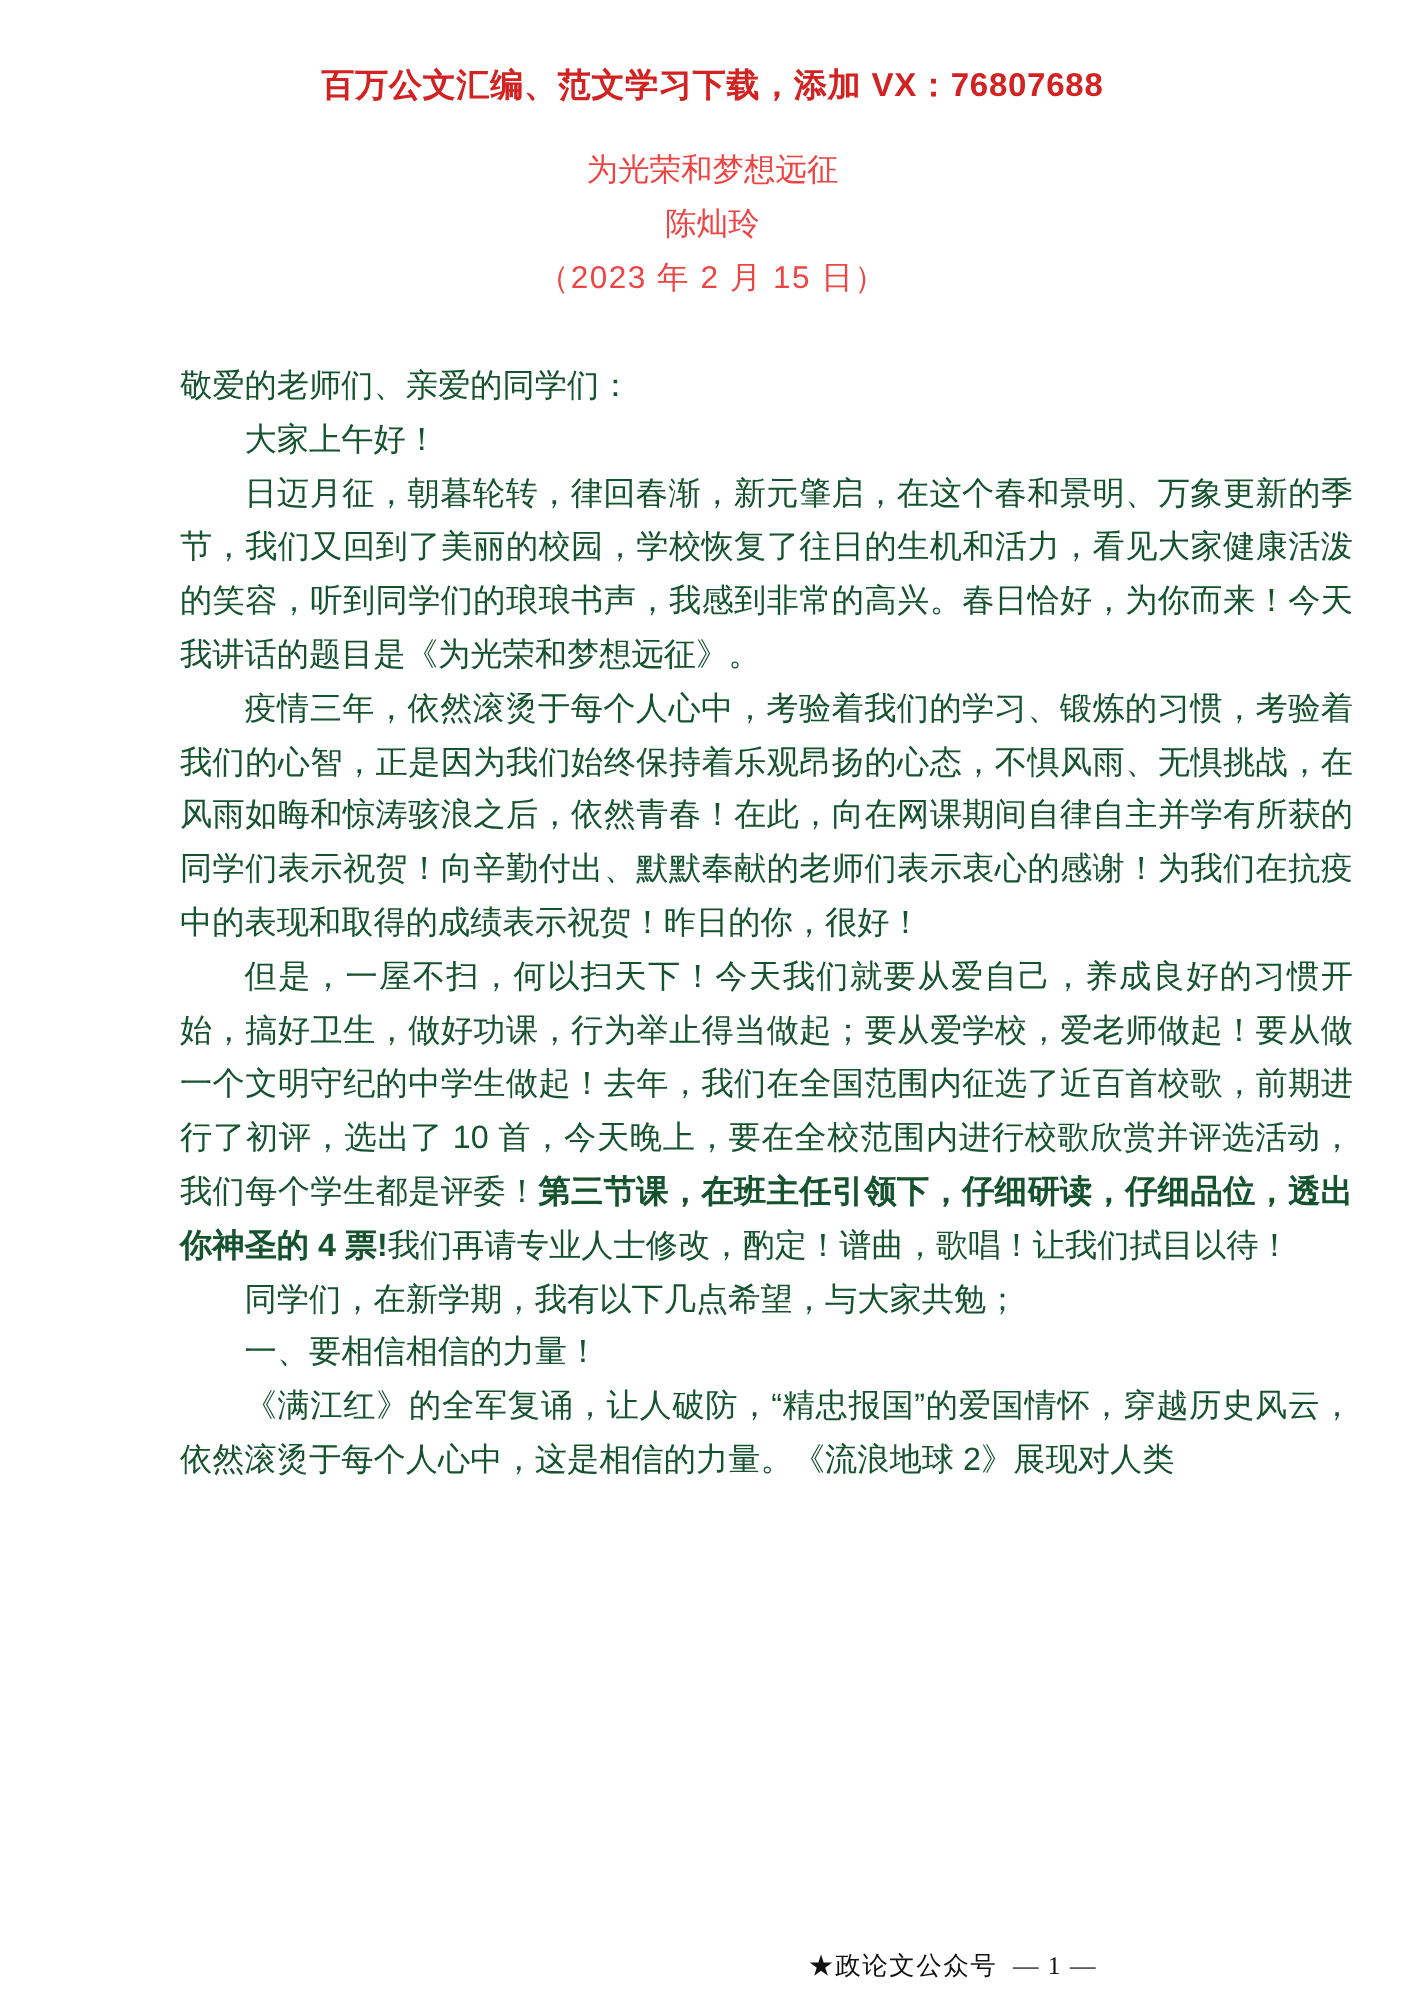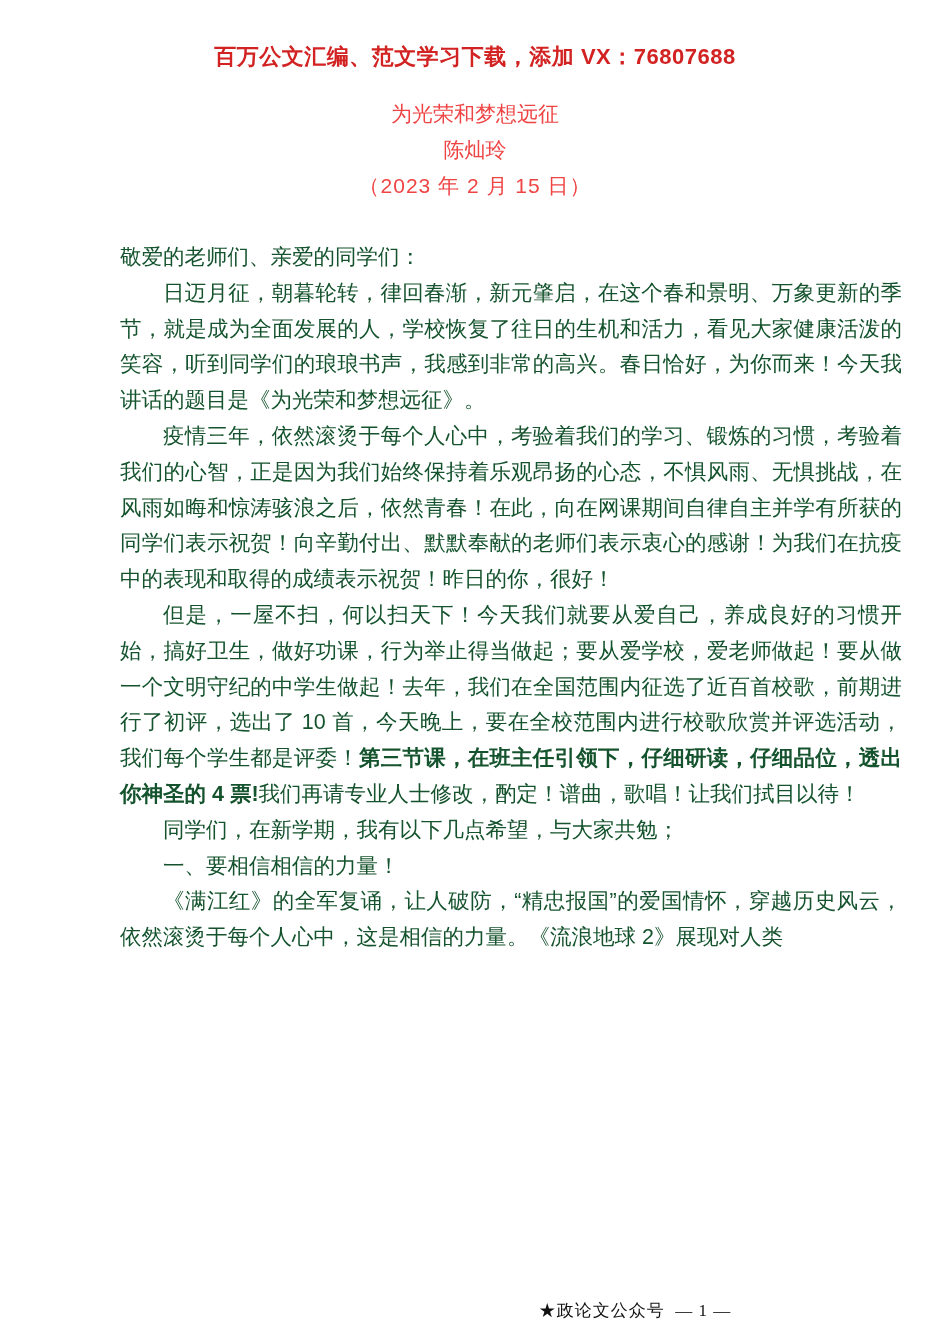--- a/index.html
+++ b/index.html
@@ -115,21 +115,22 @@
   <div class="promo-header">百万公文汇编、范文学习下载，添加 VX：76807688</div>
 
   <div class="title-block">
     <div class="title-line">为光荣和梦想远征</div>
     <div class="title-line">陈灿玲</div>
     <div class="title-line date">（2023 年 2 月 15 日）</div>
   </div>
 
   <div class="body-text">
     <p class="para no-indent">敬爱的老师们、亲爱的同学们：</p>
-    <p class="para">日迈月征，朝暮轮转，律回春渐，新元肇启，在这个春和景明、万象更新的季节，就是成为全面发展的人，学校恢复了往日的生机和活力，看见大家健康活泼的笑容，听到同学们的琅琅书声，我感到非常的高兴。春日恰好，为你而来！今天我讲话的题目是《为光荣和梦想远征》。</p>
+    <p class="para">大家上午好！</p>
+    <p class="para">日迈月征，朝暮轮转，律回春渐，新元肇启，在这个春和景明、万象更新的季节，我们又回到了美丽的校园，学校恢复了往日的生机和活力，看见大家健康活泼的笑容，听到同学们的琅琅书声，我感到非常的高兴。春日恰好，为你而来！今天我讲话的题目是《为光荣和梦想远征》。</p>
     <p class="para">疫情三年，依然滚烫于每个人心中，考验着我们的学习、锻炼的习惯，考验着我们的心智，正是因为我们始终保持着乐观昂扬的心态，不惧风雨、无惧挑战，在风雨如晦和惊涛骇浪之后，依然青春！在此，向在网课期间自律自主并学有所获的同学们表示祝贺！向辛勤付出、默默奉献的老师们表示衷心的感谢！为我们在抗疫中的表现和取得的成绩表示祝贺！昨日的你，很好！</p>
     <p class="para"><span>但是，一屋不扫，何以扫天下！今天我们就要从爱自己，养成良好的习惯开始，搞好卫生，做好功课，行为举止得当做起；要从爱学校，爱老师做起！要从做一个文明守纪的中学生做起！去年，我们在全国范围内征选了近百首校歌，前期进行了初评，选出了 10 首，今天晚上，要在全校范围内进行校歌欣赏并评选活动，我们每个学生都是评委！</span><span class="b">第三节课，在班主任引领下，仔细研读，仔细品位，透出你神圣的 4 票!</span><span>我们再请专业人士修改，酌定！谱曲，歌唱！让我们拭目以待！</span></p>
     <p class="para">同学们，在新学期，我有以下几点希望，与大家共勉；</p>
     <p class="para">一、要相信相信的力量！</p>
     <p class="para">《满江红》的全军复诵，让人破防，“精忠报国”的爱国情怀，穿越历史风云，依然滚烫于每个人心中，这是相信的力量。《流浪地球 2》展现对人类</p>
   </div>
 
   <div class="footer">
     <span class="footer-inner"><span class="footer-mark">★政论文公众号</span>&nbsp;&nbsp;<span class="footer-page">— 1 —</span></span>
   </div>

